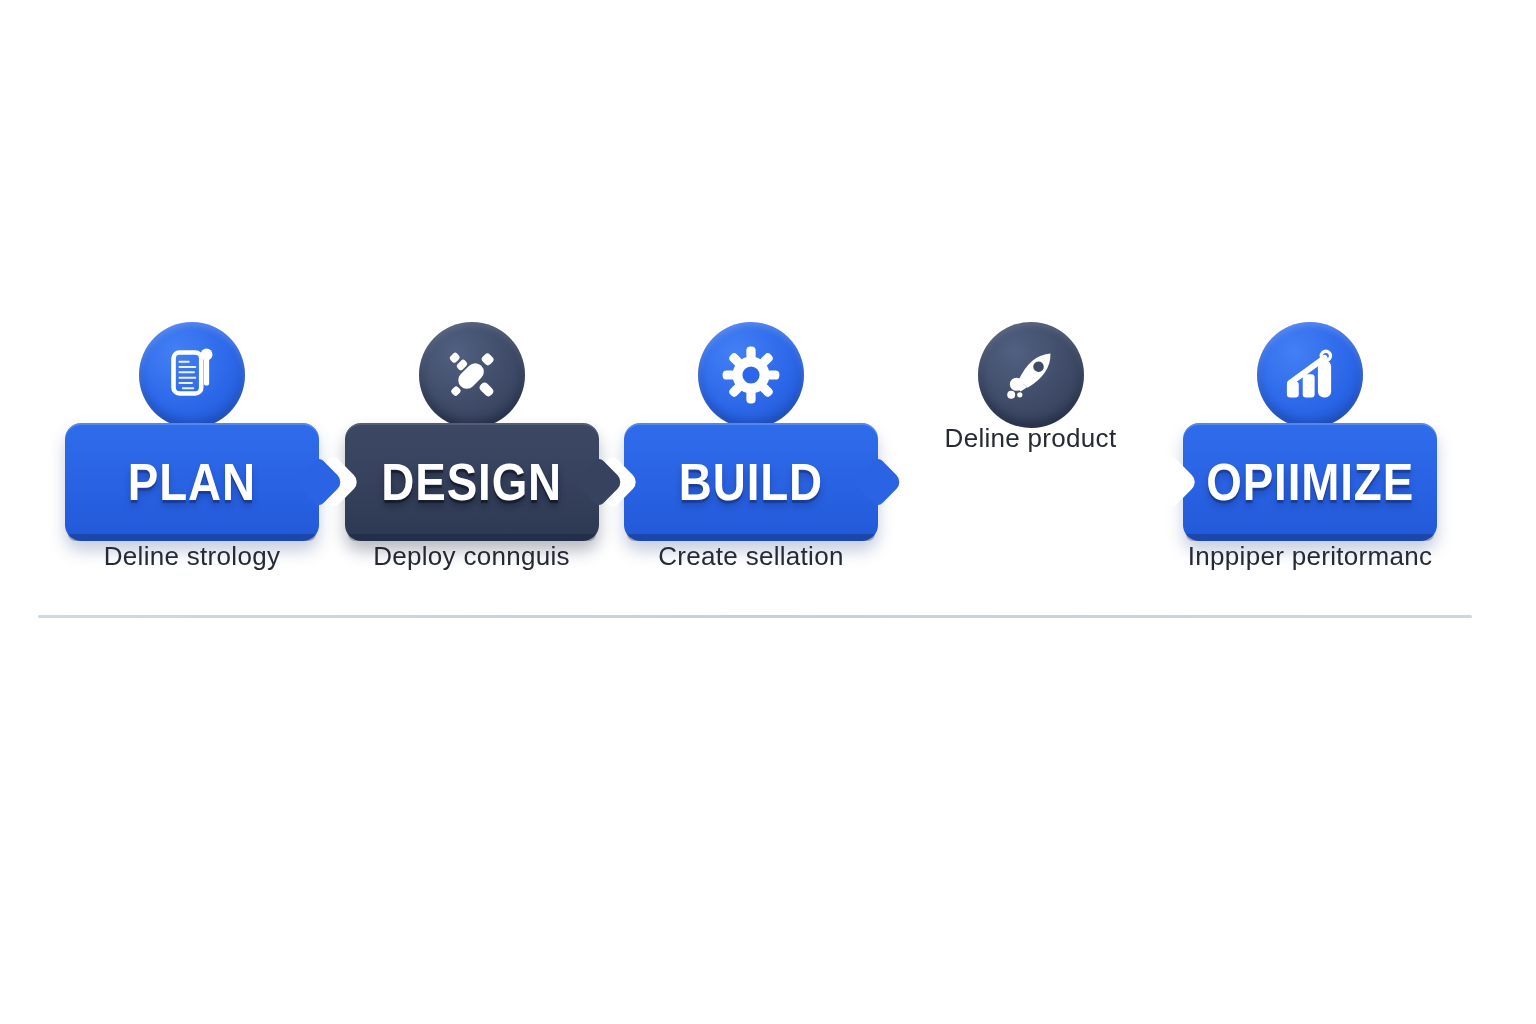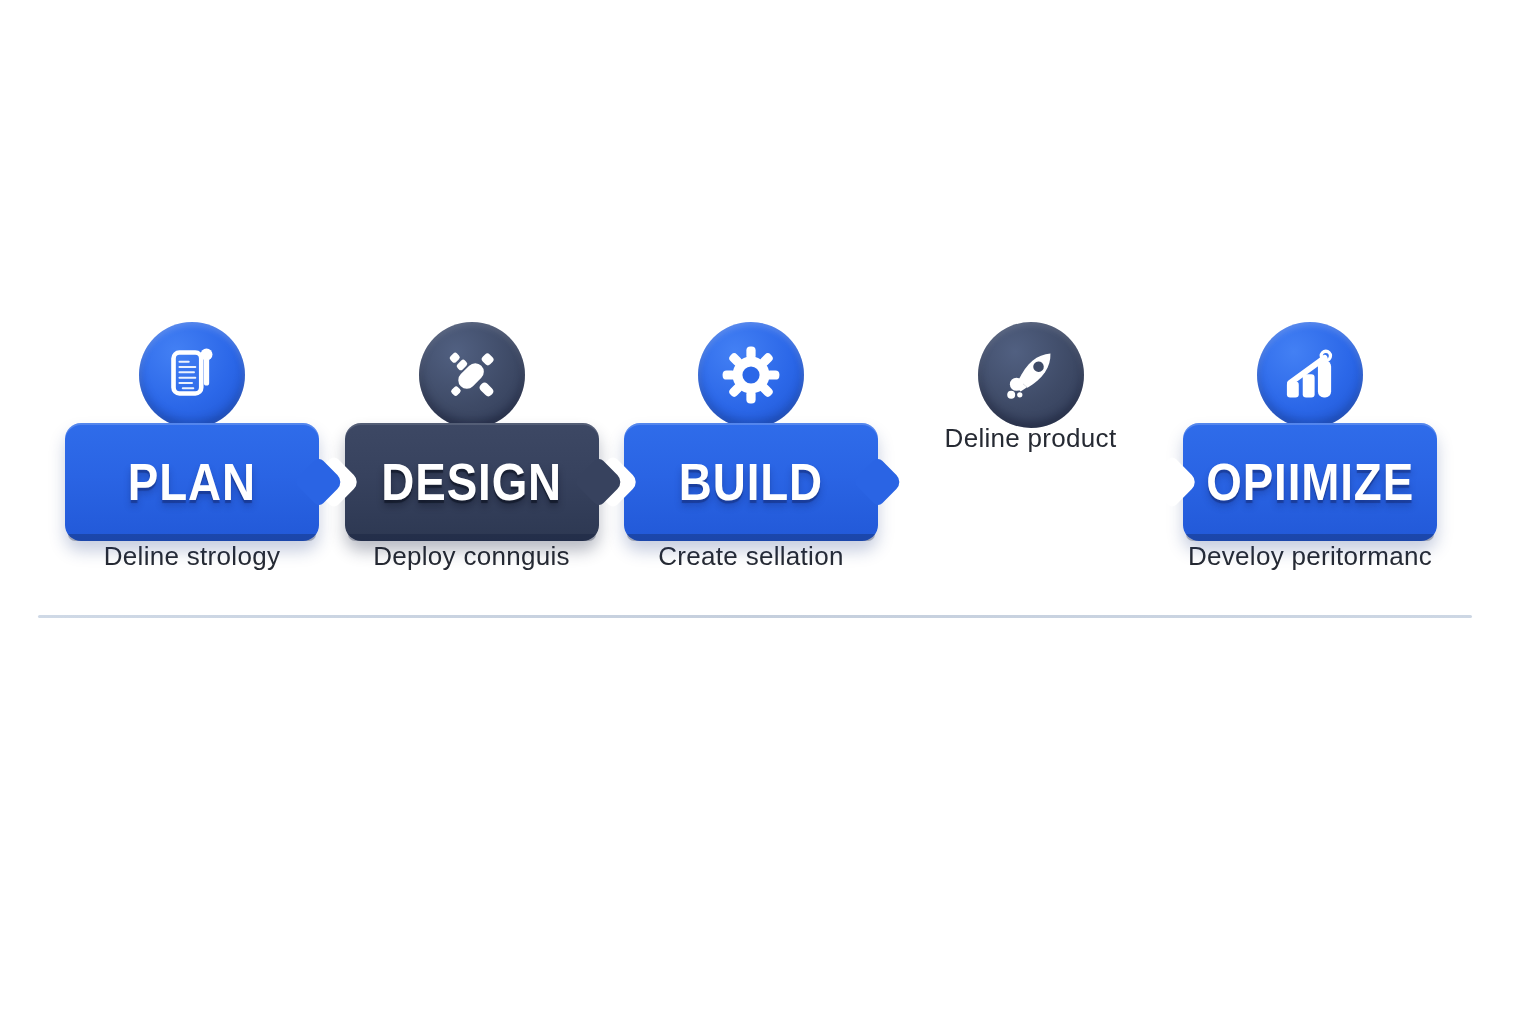--- a/index.html
+++ b/index.html
@@ -192,17 +192,17 @@
             <rect x="62" y="28" width="20" height="56" rx="9" fill="#fff"></rect>
             <path d="M20 62 L72 24" stroke="#fff" stroke-width="9" stroke-linecap="round"></path>
             <circle cx="74" cy="21" r="7" fill="none" stroke="#fff" stroke-width="5"></circle>
           </svg>
         </div>
     <div class="stage-banner">
       <div class="banner-notch"></div>
 
       <span class="stage-label">OPIIMIZE</span>
     </div>
-    <div class="stage-caption">Develoy peritormanc</div>
+    <div class="stage-caption">Inppiper peritormanc</div>
   </div>
     </div>
   <div class="divider-line"></div>
 </div>
 
 </body></html>

